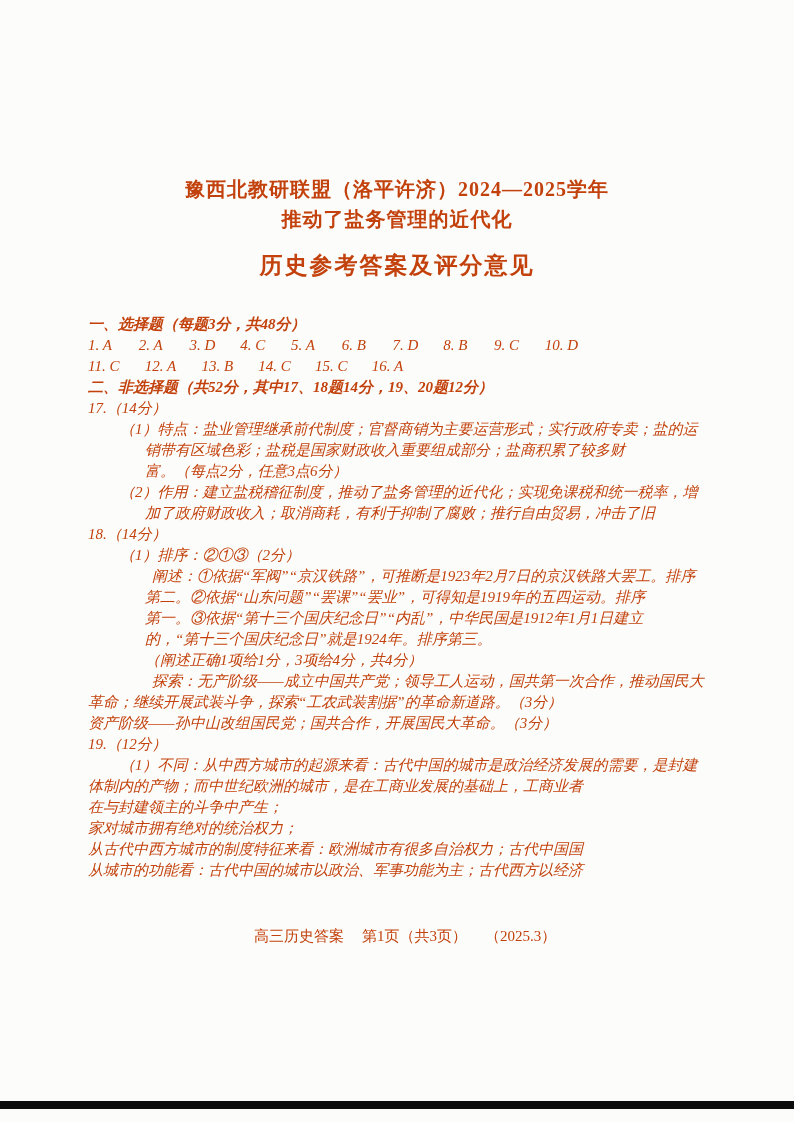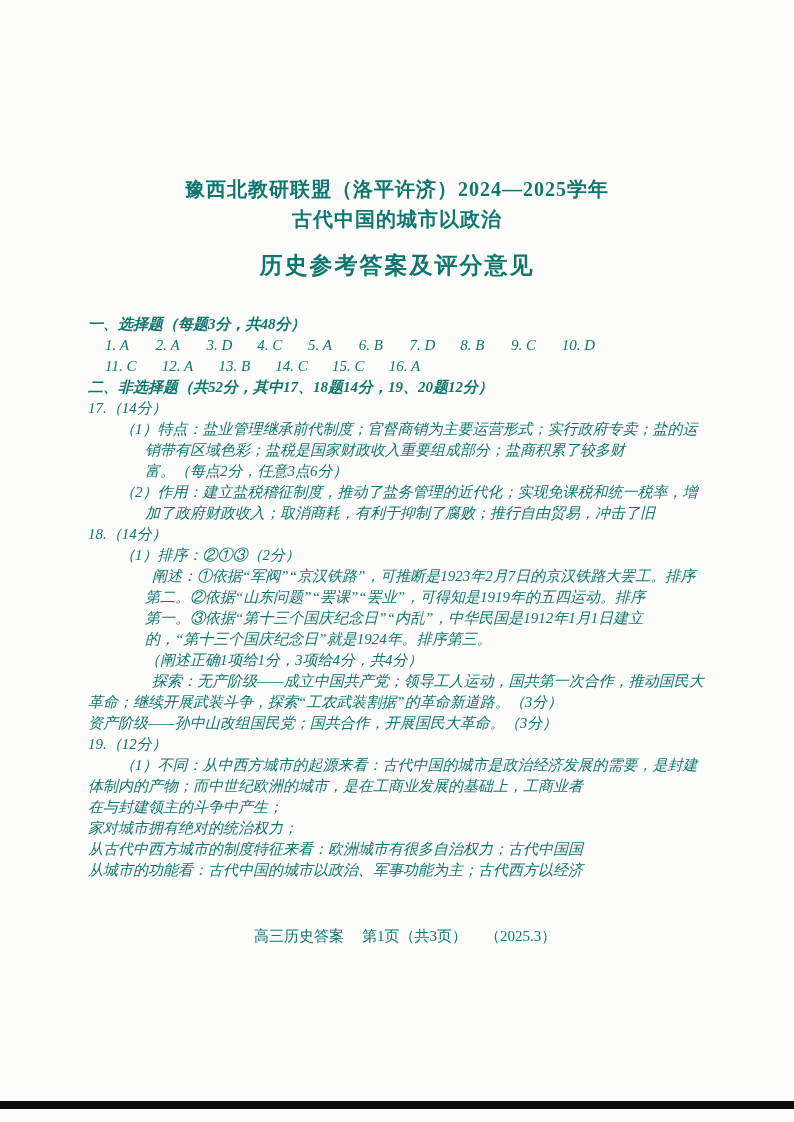--- a/index.html
+++ b/index.html
@@ -2,37 +2,37 @@
 <html><head>
 <meta charset="utf-8">
 <style>
   * { margin:0; padding:0; box-sizing:border-box; }
   html, body { background:#e9e9e9; }
   .page {
     position:relative;
     width:794px; height:1122px;
     margin:0 auto;
     background:#fcfcfa;
-    color:#0f766e;
+    color:#c2410c;
     font-family:"Liberation Serif","DejaVu Serif",serif;
     overflow:hidden;
   }
   .doc-header { padding-top:174px; text-align:center; }
   .hline { font-size:20px; font-weight:bold; line-height:30px; letter-spacing:1px; }
   .main-title {
     margin-top:8px;
     font-size:23px; line-height:46px;
     font-weight:bold; letter-spacing:2px;
     font-family:"Liberation Sans","DejaVu Sans",sans-serif;
   }
   .doc-body { margin:26px 88px 0 88px; font-size:15px;font-style:italic; }
   .ln { line-height:21px; white-space:nowrap; }
   .bold { font-weight:bold; }
   .i0 { margin-left:0; }
-  .ia { margin-left:17px; }
+  .ia { }
   .i1 { margin-left:32px; }
   .i2 { margin-left:64px; }
   .i3 { margin-left:57px; }
   .i4 { }
   .ans { display:inline-block; }
   .w1 { width:47px; }
   .w2 { width:53px; }
   .doc-footer {
     position:absolute; left:16px; right:0; top:926px;
     text-align:center; font-size:15px; line-height:20px;
@@ -43,21 +43,21 @@
     background:#0c0c0c;
   }
 </style>
 </head>
 <body>
 
 <div class="page">
 
   <header class="doc-header">
     <div class="hline">豫西北教研联盟（洛平许济）2024—2025学年</div>
-    <div class="hline">古代中国的城市以政治</div>
+    <div class="hline">推动了盐务管理的近代化</div>
     <div class="main-title">历史参考答案及评分意见</div>
   </header>
 
   <main class="doc-body">
 
     <div class="ln i0 bold">一、选择题（每题3分，共48分）</div>
 
     <div class="ln ia">
       <span class="ans w1">1. A</span>
       <span class="ans w1">2. A</span>

